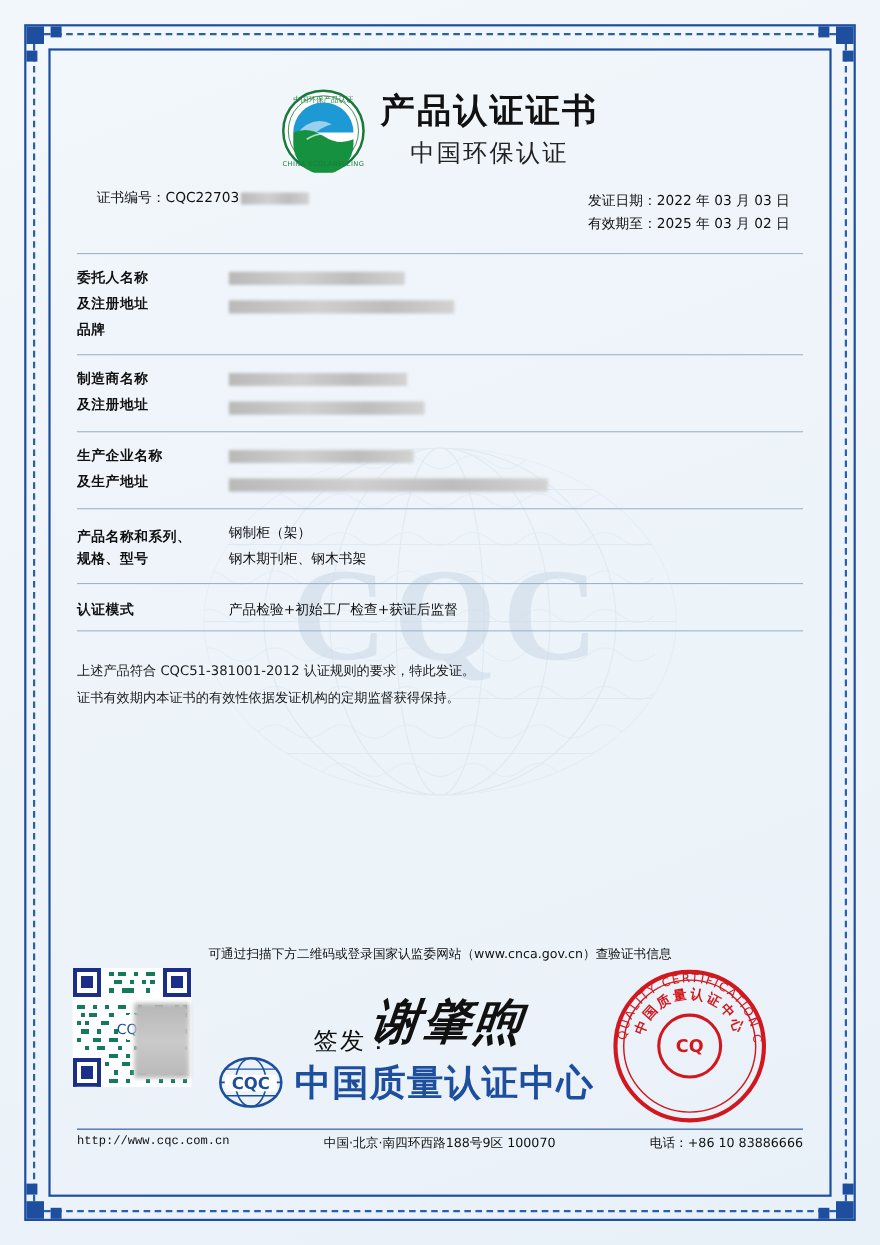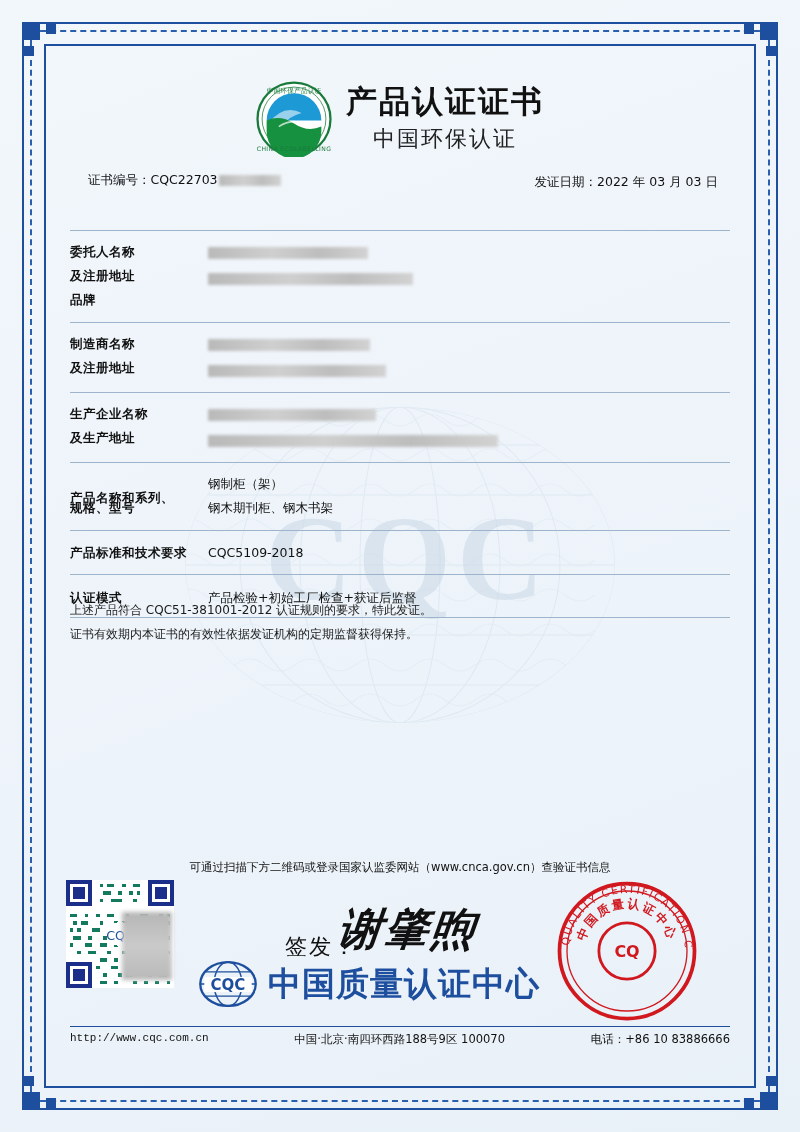--- a/index.html
+++ b/index.html
@@ -354,20 +354,23 @@
   </div>
 
   <div class="meta">
     <div class="meta-left">
       <span>证书编号：</span><span>CQC22703</span><span class="redacted" style="width:62px;height:11px;margin-left:1px;"></span>
     </div>
     <div class="meta-right">
       <div>
         <span>发证日期：</span><span>2022 年 03 月 03 日</span>
       </div>
+      <div>
+        <span>有效期至：</span><span>2025 年 03 月 02 日</span>
+      </div>
     </div>
   </div>
 
   <div class="fields">
 
     <div class="field-row" style="height:90px;">
       <div class="divider" style="top:0;"></div>
       <div class="f-label" style="top:10px;">委托人名称</div>
       <div class="f-label" style="top:34px;">及注册地址</div>
       <div class="f-label" style="top:58px;">品牌</div>
@@ -392,31 +395,26 @@
       <div class="f-label" style="top:10px;">生产企业名称</div>
       <div class="f-label" style="top:34px;">及生产地址</div>
       <div class="f-value" style="top:10px;">
         <span class="redacted" style="width:168px;height:12px;"></span><br>
         <span class="redacted" style="width:290px;height:12px;margin-top:6px;"></span>
       </div>
     </div>
 
     <div class="field-row" style="height:66px;">
       <div class="divider" style="top:0;"></div>
-      <div class="f-label" style="top:24px;">产品名称和系列、</div>
+      <div class="f-label" style="top:14px;">产品名称和系列、</div>
       <div class="f-label" style="top:34px;">规格、型号</div>
       <div class="f-value" style="top:10px;">钢制柜（架）</div>
       <div class="f-value" style="top:34px;">钢木期刊柜、钢木书架</div>
     </div>
 
-    <div class="field-row" style="height:42px;">
-      <div class="divider" style="top:0;"></div>
-      <div class="f-label" style="top:11px;width:160px;">产品标准和技术要求</div>
-      <div class="f-value" style="top:11px;">CQC5109-2018</div>
-    </div>
 
     <div class="field-row" style="height:60px;">
       <div class="divider" style="top:0;"></div>
       <div class="f-label" style="top:12px;">认证模式</div>
       <div class="f-value" style="top:12px;">产品检验+初始工厂检查+获证后监督</div>
       <div class="divider" style="top:43px;"></div>
     </div>
   </div>
 
   <div class="note">

